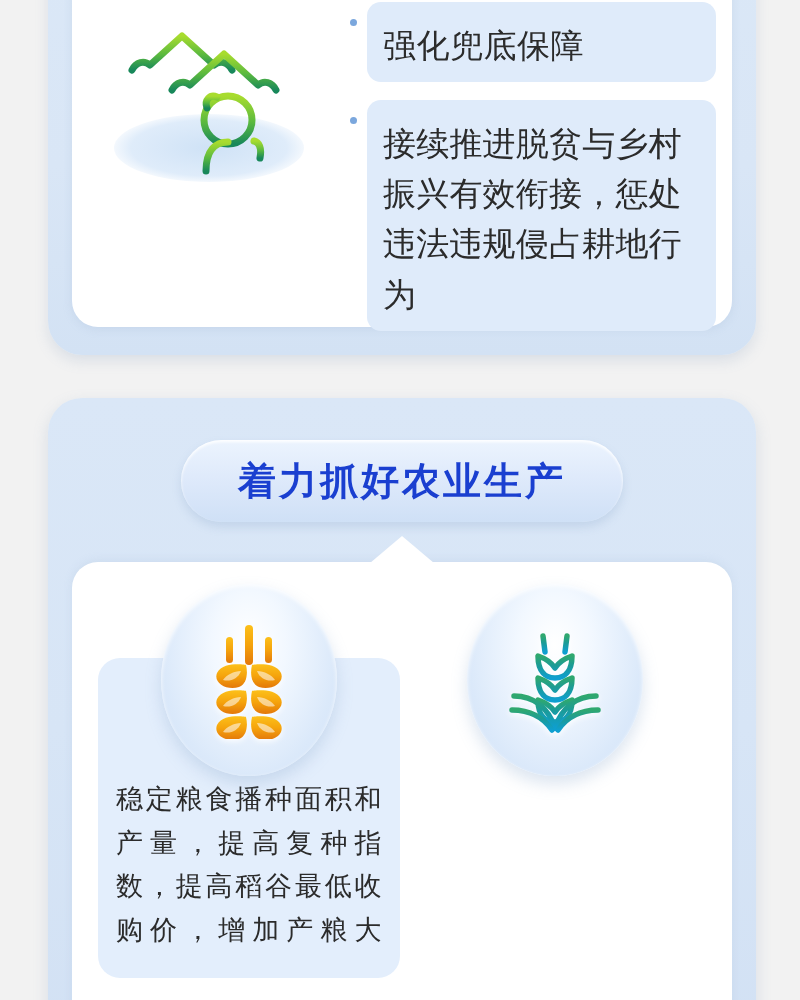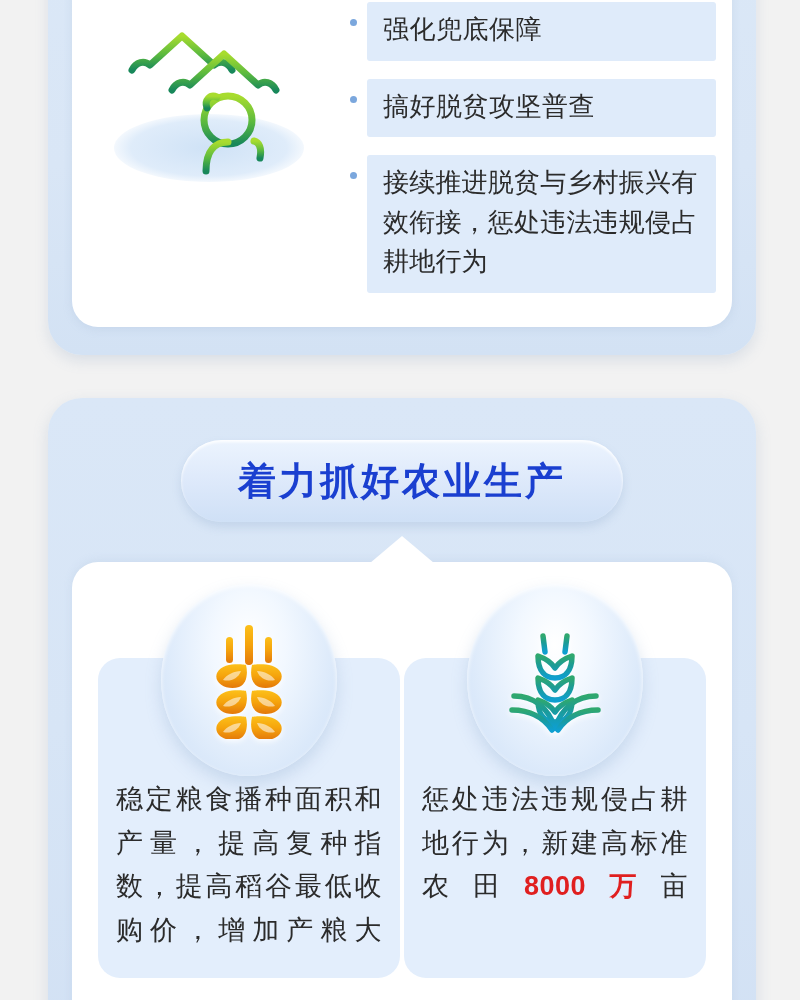--- a/index.html
+++ b/index.html
@@ -54,23 +54,23 @@
   .bullet-dot {
     flex: 0 0 auto;
     width: 7px; height: 7px;
     border-radius: 50%;
     background: #7ba7dd;
     margin-top: 17px; margin-right: 10px;
   }
   .bullet-pill {
     flex: 1 1 auto;
     background: #dfebfa;
-    border-radius: 3px;
-    padding: 8px 16px 11px 16px;
-    font-size: 26px;
+    border-radius: 14px;
+    padding: 19px 16px 11px 16px;
+    font-size: 33px;
     line-height: 1.52;
     color: #2b2b2b;
     letter-spacing: 0.5px;
   }
   .bullet-pill.wide { letter-spacing: 0.2px; }
 
   
   .card-bottom {
     position: absolute;
     left: 48px; top: 398px; width: 708px; height: 660px;
@@ -190,24 +190,20 @@
 
             <path d="M150 150 C152 140 149 134 144 133"></path>
           </g>
         </svg>
       </div>
 
       <div class="bullets">
         <div class="bullet-row">
           <span class="bullet-dot"></span>
           <div class="bullet-pill">强化兜底保障</div>
-        </div>
-        <div class="bullet-row">
-          <span class="bullet-dot"></span>
-          <div class="bullet-pill">搞好脱贫攻坚普查</div>
         </div>
         <div class="bullet-row">
           <span class="bullet-dot"></span>
           <div class="bullet-pill wide">接续推进脱贫与乡村振兴有效衔接，惩处违法违规侵占耕地行为</div>
         </div>
       </div>
 
     </div>
   </div>
 
@@ -252,23 +248,20 @@
                 <path d="M40 76 C33 76 25 80 22 85 C29 87 37 84 40 76 Z"></path>
                 <path d="M56 76 C63 76 71 80 74 85 C67 87 59 84 56 76 Z"></path>
                 <path d="M40 102 C33 102 25 106 22 111 C29 113 37 110 40 102 Z"></path>
                 <path d="M56 102 C63 102 71 106 74 111 C67 113 59 110 56 102 Z"></path>
               </g>
             </svg>
           </div>
         </div>
 
         <div class="col">
-          <div class="col-text">
-            <p><span>惩处违法违规侵占耕地行为，新建高标准农田</span><span class="highlight">8000万</span><span>亩</span></p>
-          </div>
           <div class="icon-oval">
             <svg width="110" height="112" viewBox="0 0 110 112">
               <defs>
                 <linearGradient id="gField" x1="0" y1="0" x2="0" y2="1">
                   <stop offset="0%" stop-color="#2fa86f"></stop>
                   <stop offset="45%" stop-color="#1b9b98"></stop>
                   <stop offset="100%" stop-color="#0e9fd0"></stop>
                 </linearGradient>
               </defs>
               <g fill="none" stroke="url(#gField)" stroke-width="5.5" stroke-linecap="round" stroke-linejoin="round">

